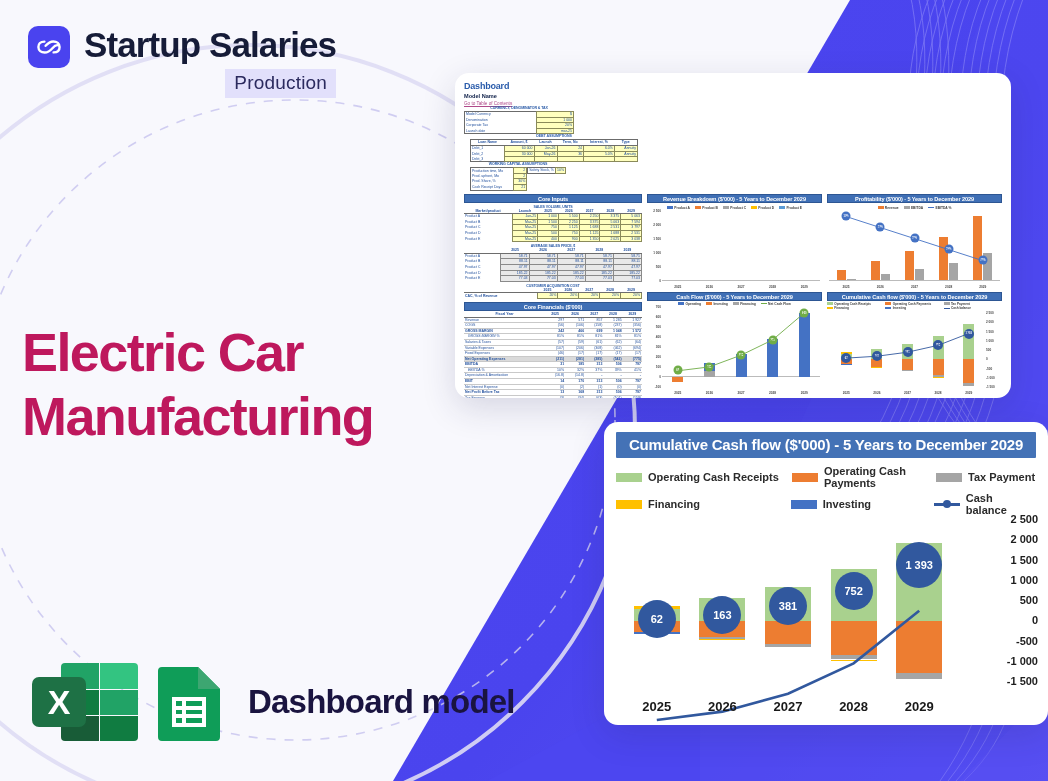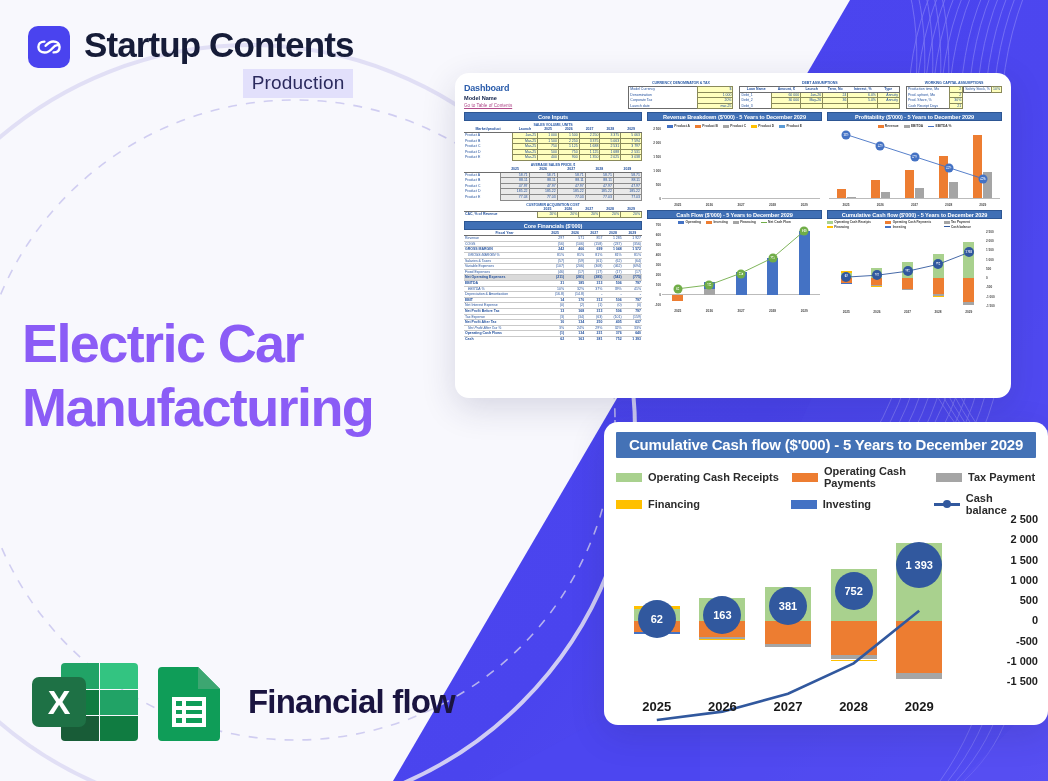--- a/index.html
+++ b/index.html
@@ -27,22 +27,22 @@
     line-height: 38px; white-space: nowrap;
   }
   .brand-sub-wrap { display:flex; justify-content:flex-end; margin-top: 5px; }
   .brand-sub {
     background: #e2e0fb; color: #2b2a5e; font-size: 19px; padding: 3px 9px 4px 9px;
     letter-spacing: 0.2px; font-weight: 400;
   }
 
   
   .headline {
-    position: absolute; left: 22px; top: 311px; width: 440px;
-    font-size: 54px; line-height: 64px; font-weight: 700; color: #8b5cf6;
+    position: absolute; left: 22px; top: 320px; width: 440px;
+    font-size: 54px; line-height: 64px; font-weight: 700; color: #be185d;
     letter-spacing: -1.6px;
   }
 
   
   .footer { position:absolute; left: 32px; top: 663px; display:flex; align-items:center; }
   .xl-icon { position: relative; width: 106px; height: 78px; flex:none; }
   .xl-grid { position:absolute; left: 29px; top: 0; width: 77px; height: 78px; border-radius: 4px; overflow:hidden; }
   .xl-cell { position:absolute; }
   .xl-badge {
     position:absolute; left:0; top: 14px; width: 54px; height: 50px; background:#1e7145;
@@ -181,21 +181,21 @@
   </svg>
 
   <div class="brand">
     <div class="brand-logo">
       <svg width="26" height="26" viewBox="0 0 26 26" aria-hidden="true">
         <path d="M8.4 7.6 C 4.3 7.6 2.4 10.1 2.4 13 C 2.4 16.3 5.1 18.5 8.7 18.5 C 12.1 18.5 14.2 16.7 16.4 14.2 C 18.5 11.8 20.2 10.6 22.3 11.3" fill="none" stroke="#ffffff" stroke-width="2.4" stroke-linecap="round"></path>
         <path d="M17.6 18.4 C 21.7 18.4 23.6 15.9 23.6 13 C 23.6 9.7 20.9 7.5 17.3 7.5 C 13.9 7.5 11.8 9.3 9.6 11.8" fill="none" stroke="#ffffff" stroke-width="2.4" stroke-linecap="round"></path>
       </svg>
     </div>
     <div class="brand-text">
-      <div class="brand-title">Startup Contents</div>
+      <div class="brand-title">Startup Salaries</div>
       <div class="brand-sub-wrap">
         <div class="brand-sub">Production</div>
       </div>
     </div>
   </div>
 
   <div class="headline">Electric Car Manufacturing</div>
 
   <div class="footer">
     <div class="xl-icon">
@@ -217,27 +217,27 @@
         <path d="M46 26 h22 l-22 -22 z" fill="#0d8043" opacity="0.35"></path>
         <g fill="none" stroke="#ffffff" stroke-width="4">
           <rect x="22" y="36" width="30" height="26"></rect>
           <line x1="22" y1="45" x2="52" y2="45"></line>
           <line x1="22" y1="53" x2="52" y2="53"></line>
           <line x1="32" y1="36" x2="32" y2="62"></line>
         </g>
       </svg>
     </div>
 
-    <div class="footer-label">Financial flow</div>
+    <div class="footer-label">Dashboard model</div>
   </div>
 
   <div class="card" id="dash-card">
     <div class="dash">
 
-      <div style="display:flex;align-items:center;">
+      <div style="display:flex;align-items:flex-start;flex-direction:column;">
         <div style="width:172px;">
           <div class="dash-title">Dashboard</div>
           <div class="dash-model">Model Name</div>
           <div class="dash-link">Go to Table of Contents</div>
         </div>
 
         <div style="width:110px;">
           <div class="mini-head">CURRENCY, DENOMINATOR &amp; TAX</div>
           <table class="t thinbox" style="margin-top:1px;">
             <tbody>

